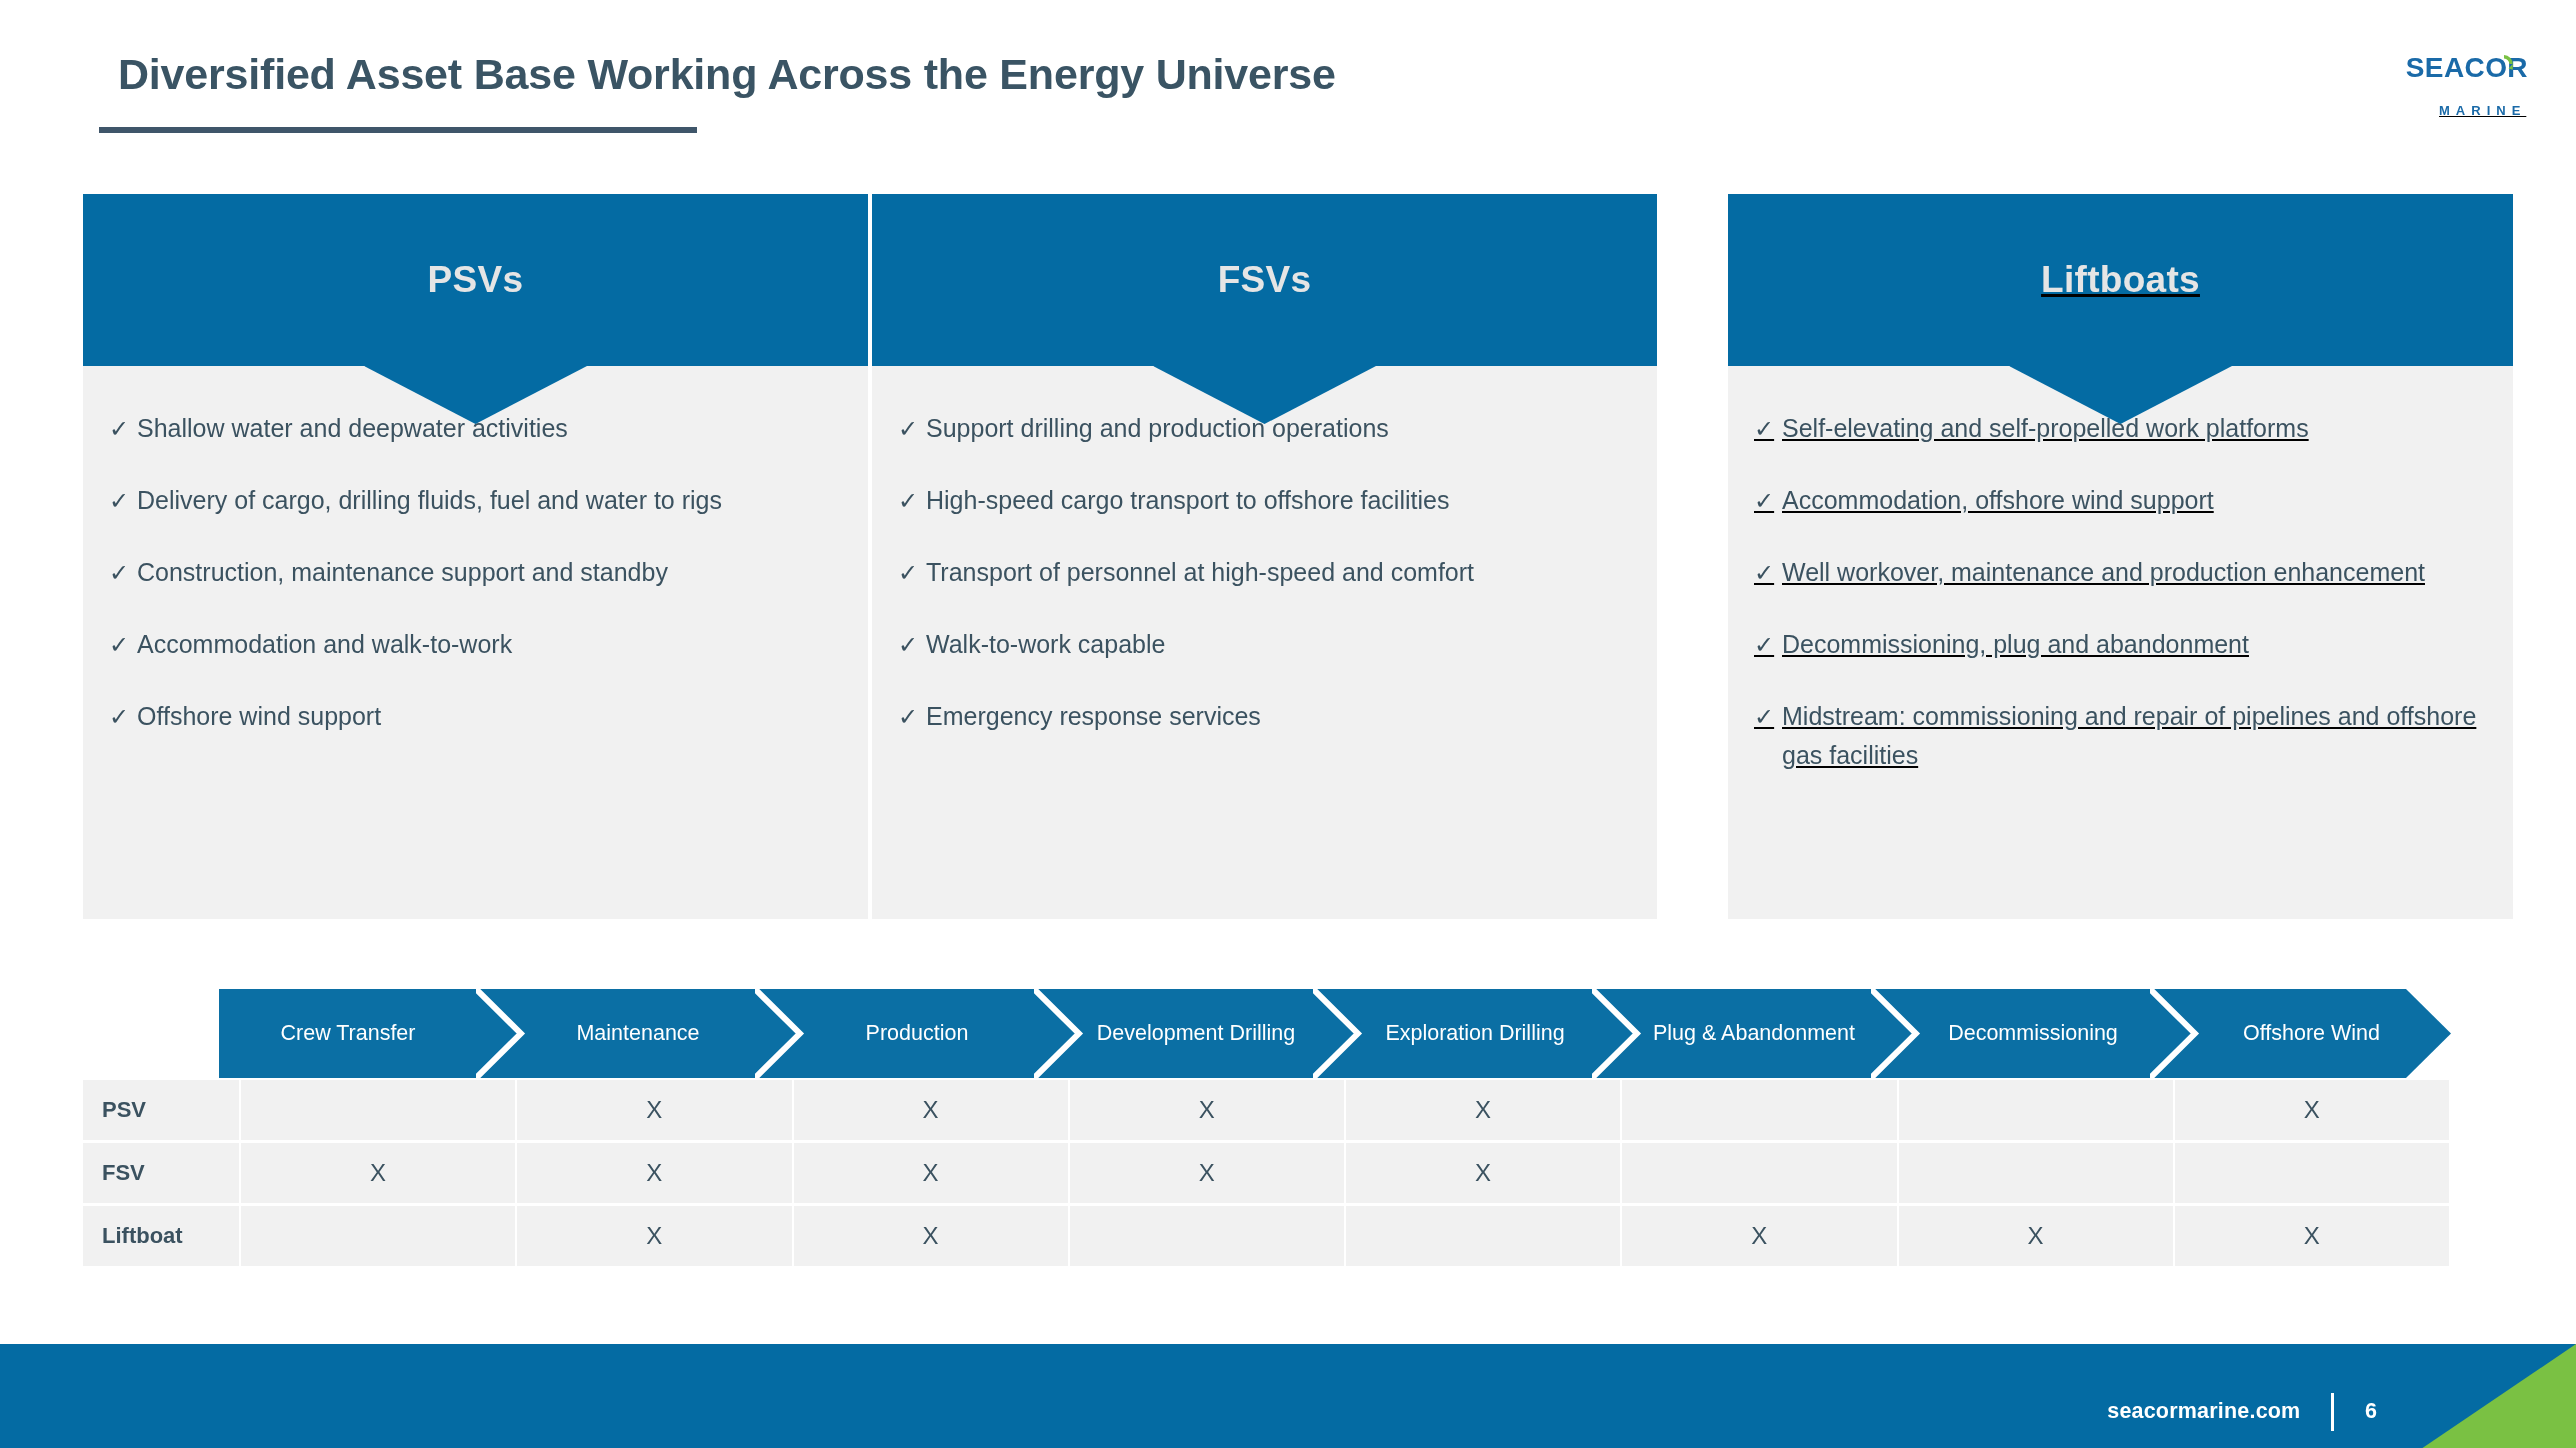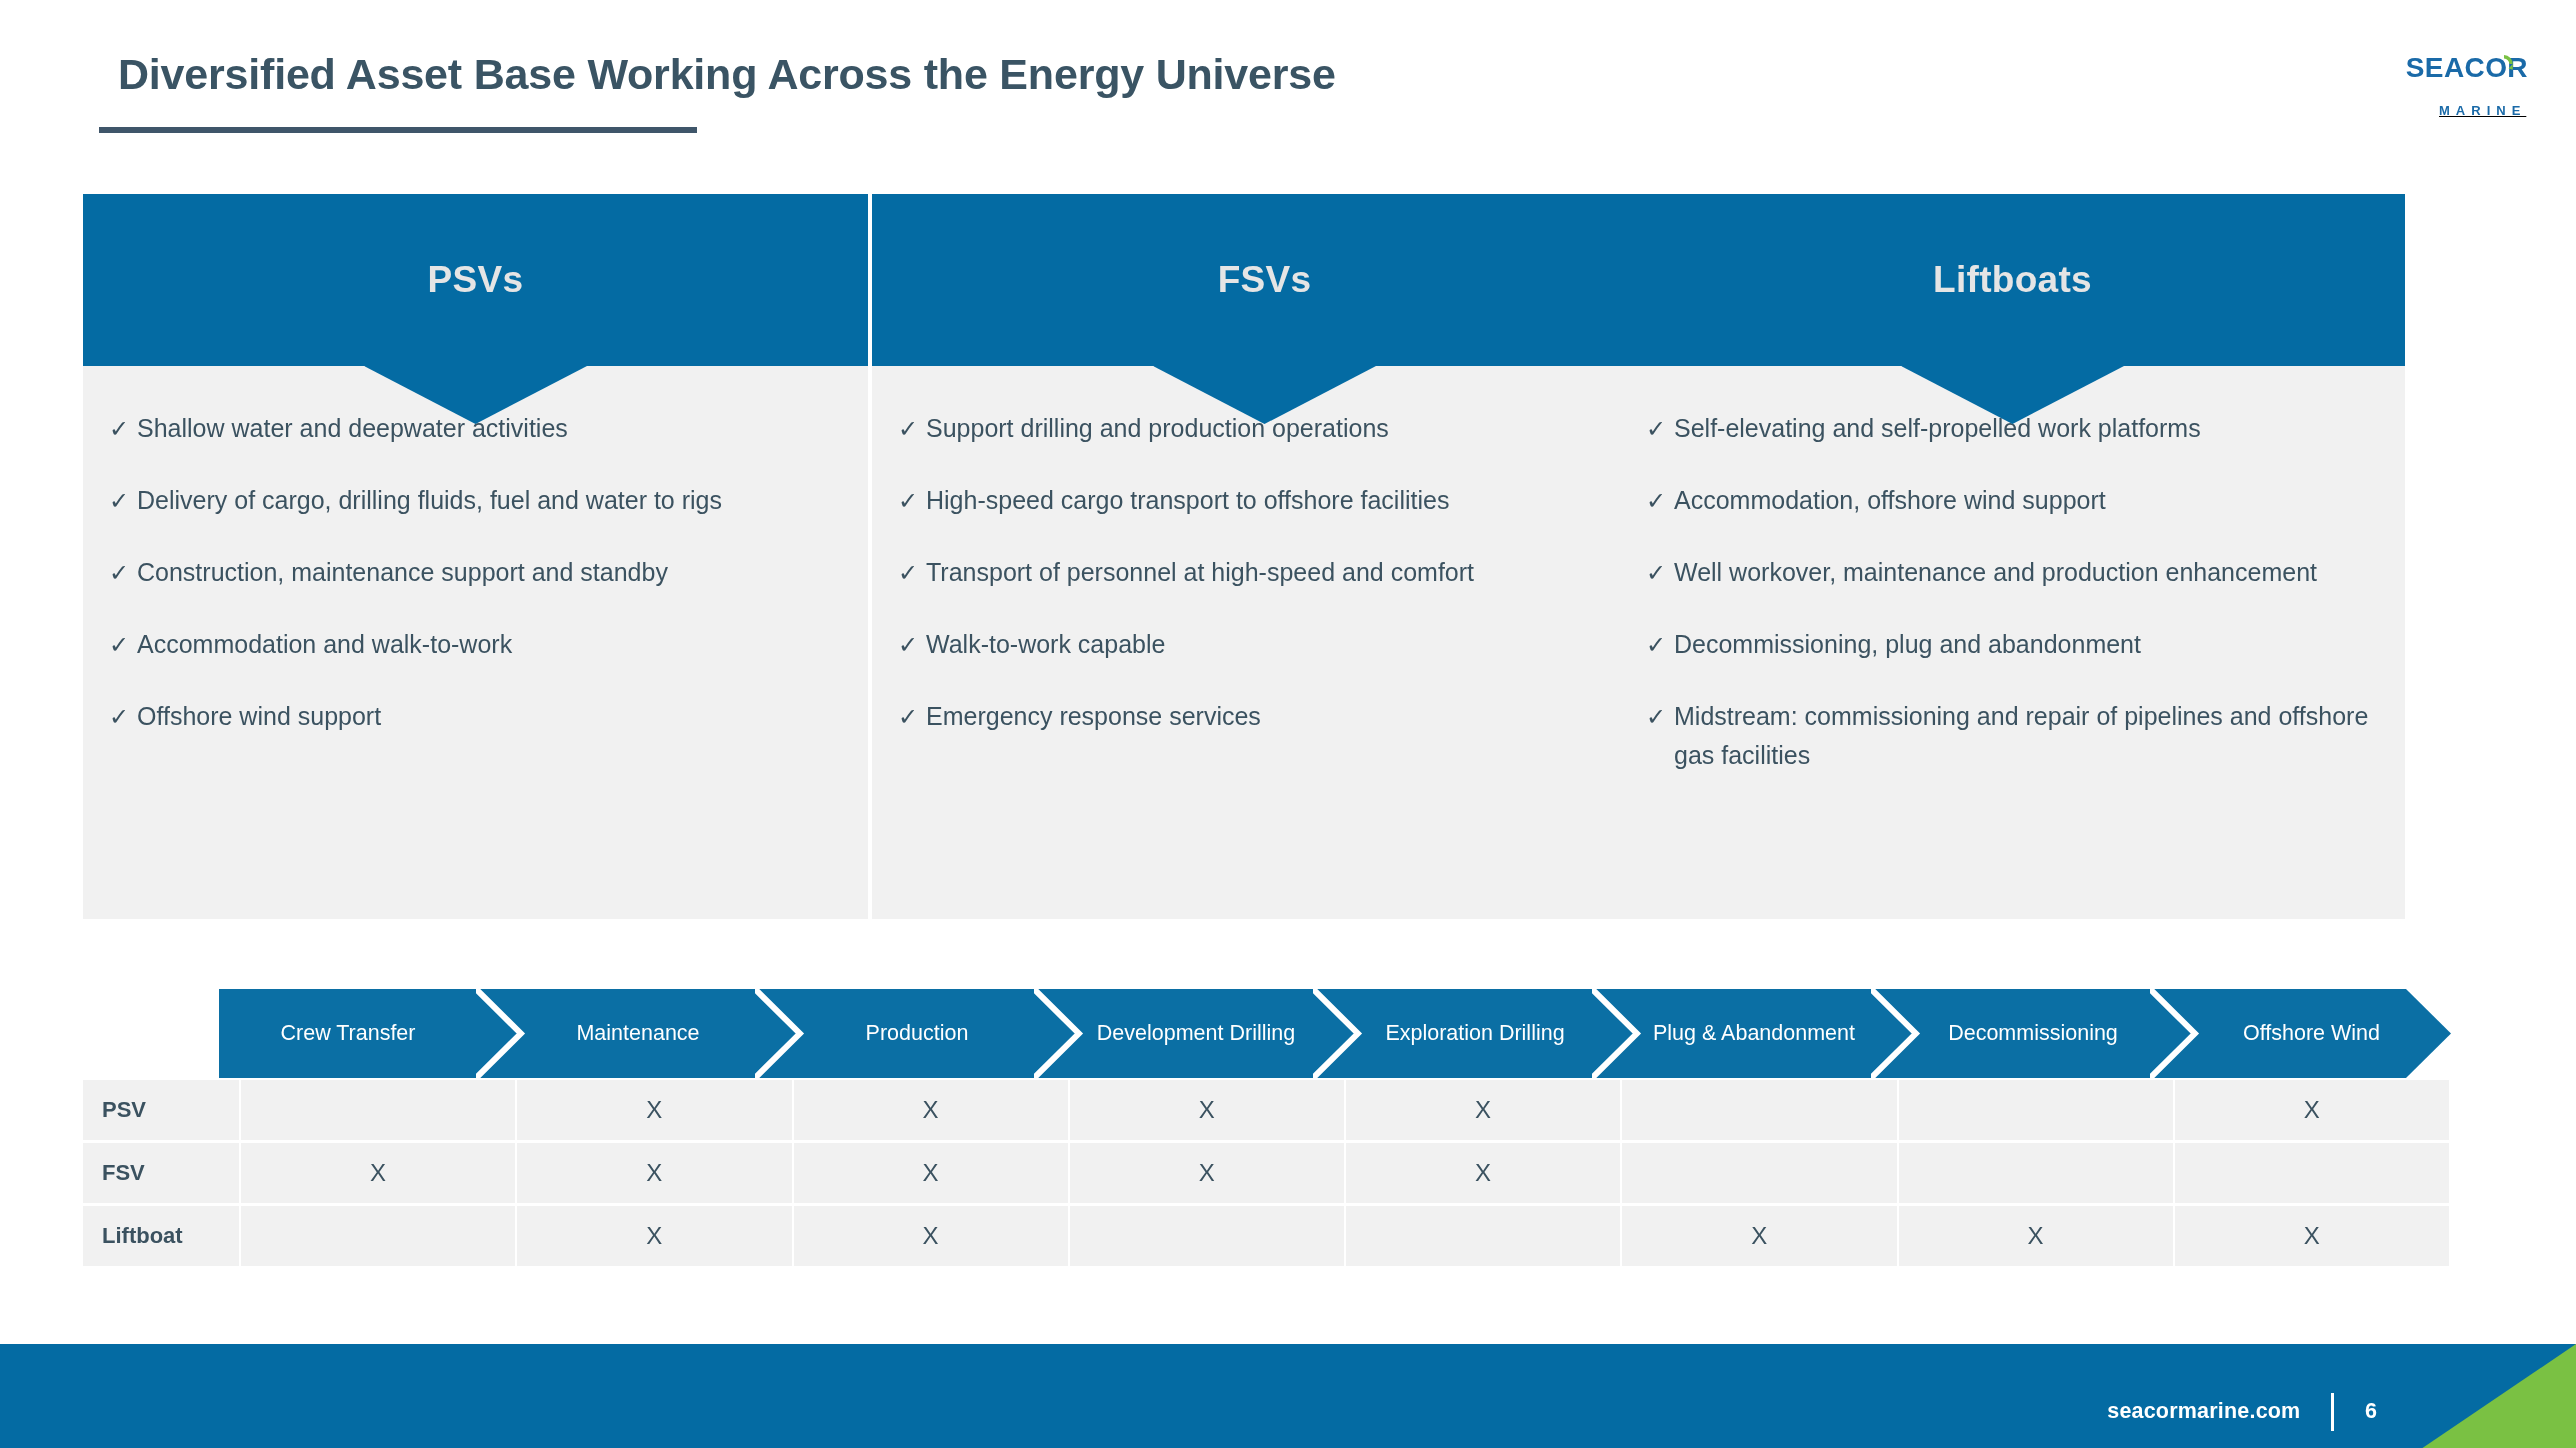--- a/index.html
+++ b/index.html
@@ -74,21 +74,21 @@
   }
 
   
   .card {
     position: absolute;
     top: 194px;
     width: 785px;
   }
   #card-psv       { left: 83px;   }
   #card-fsv       { left: 872px; }
-  #card-liftboats { left: 1620px; }
+  #card-liftboats { left: 1728px; text-decoration: underline; }
 
   .card-header {
     position: relative;
     height: 172px;
     background: #046ba3;
     display: flex;
     align-items: center;
     justify-content: center;
   }
   .card-header-title {

